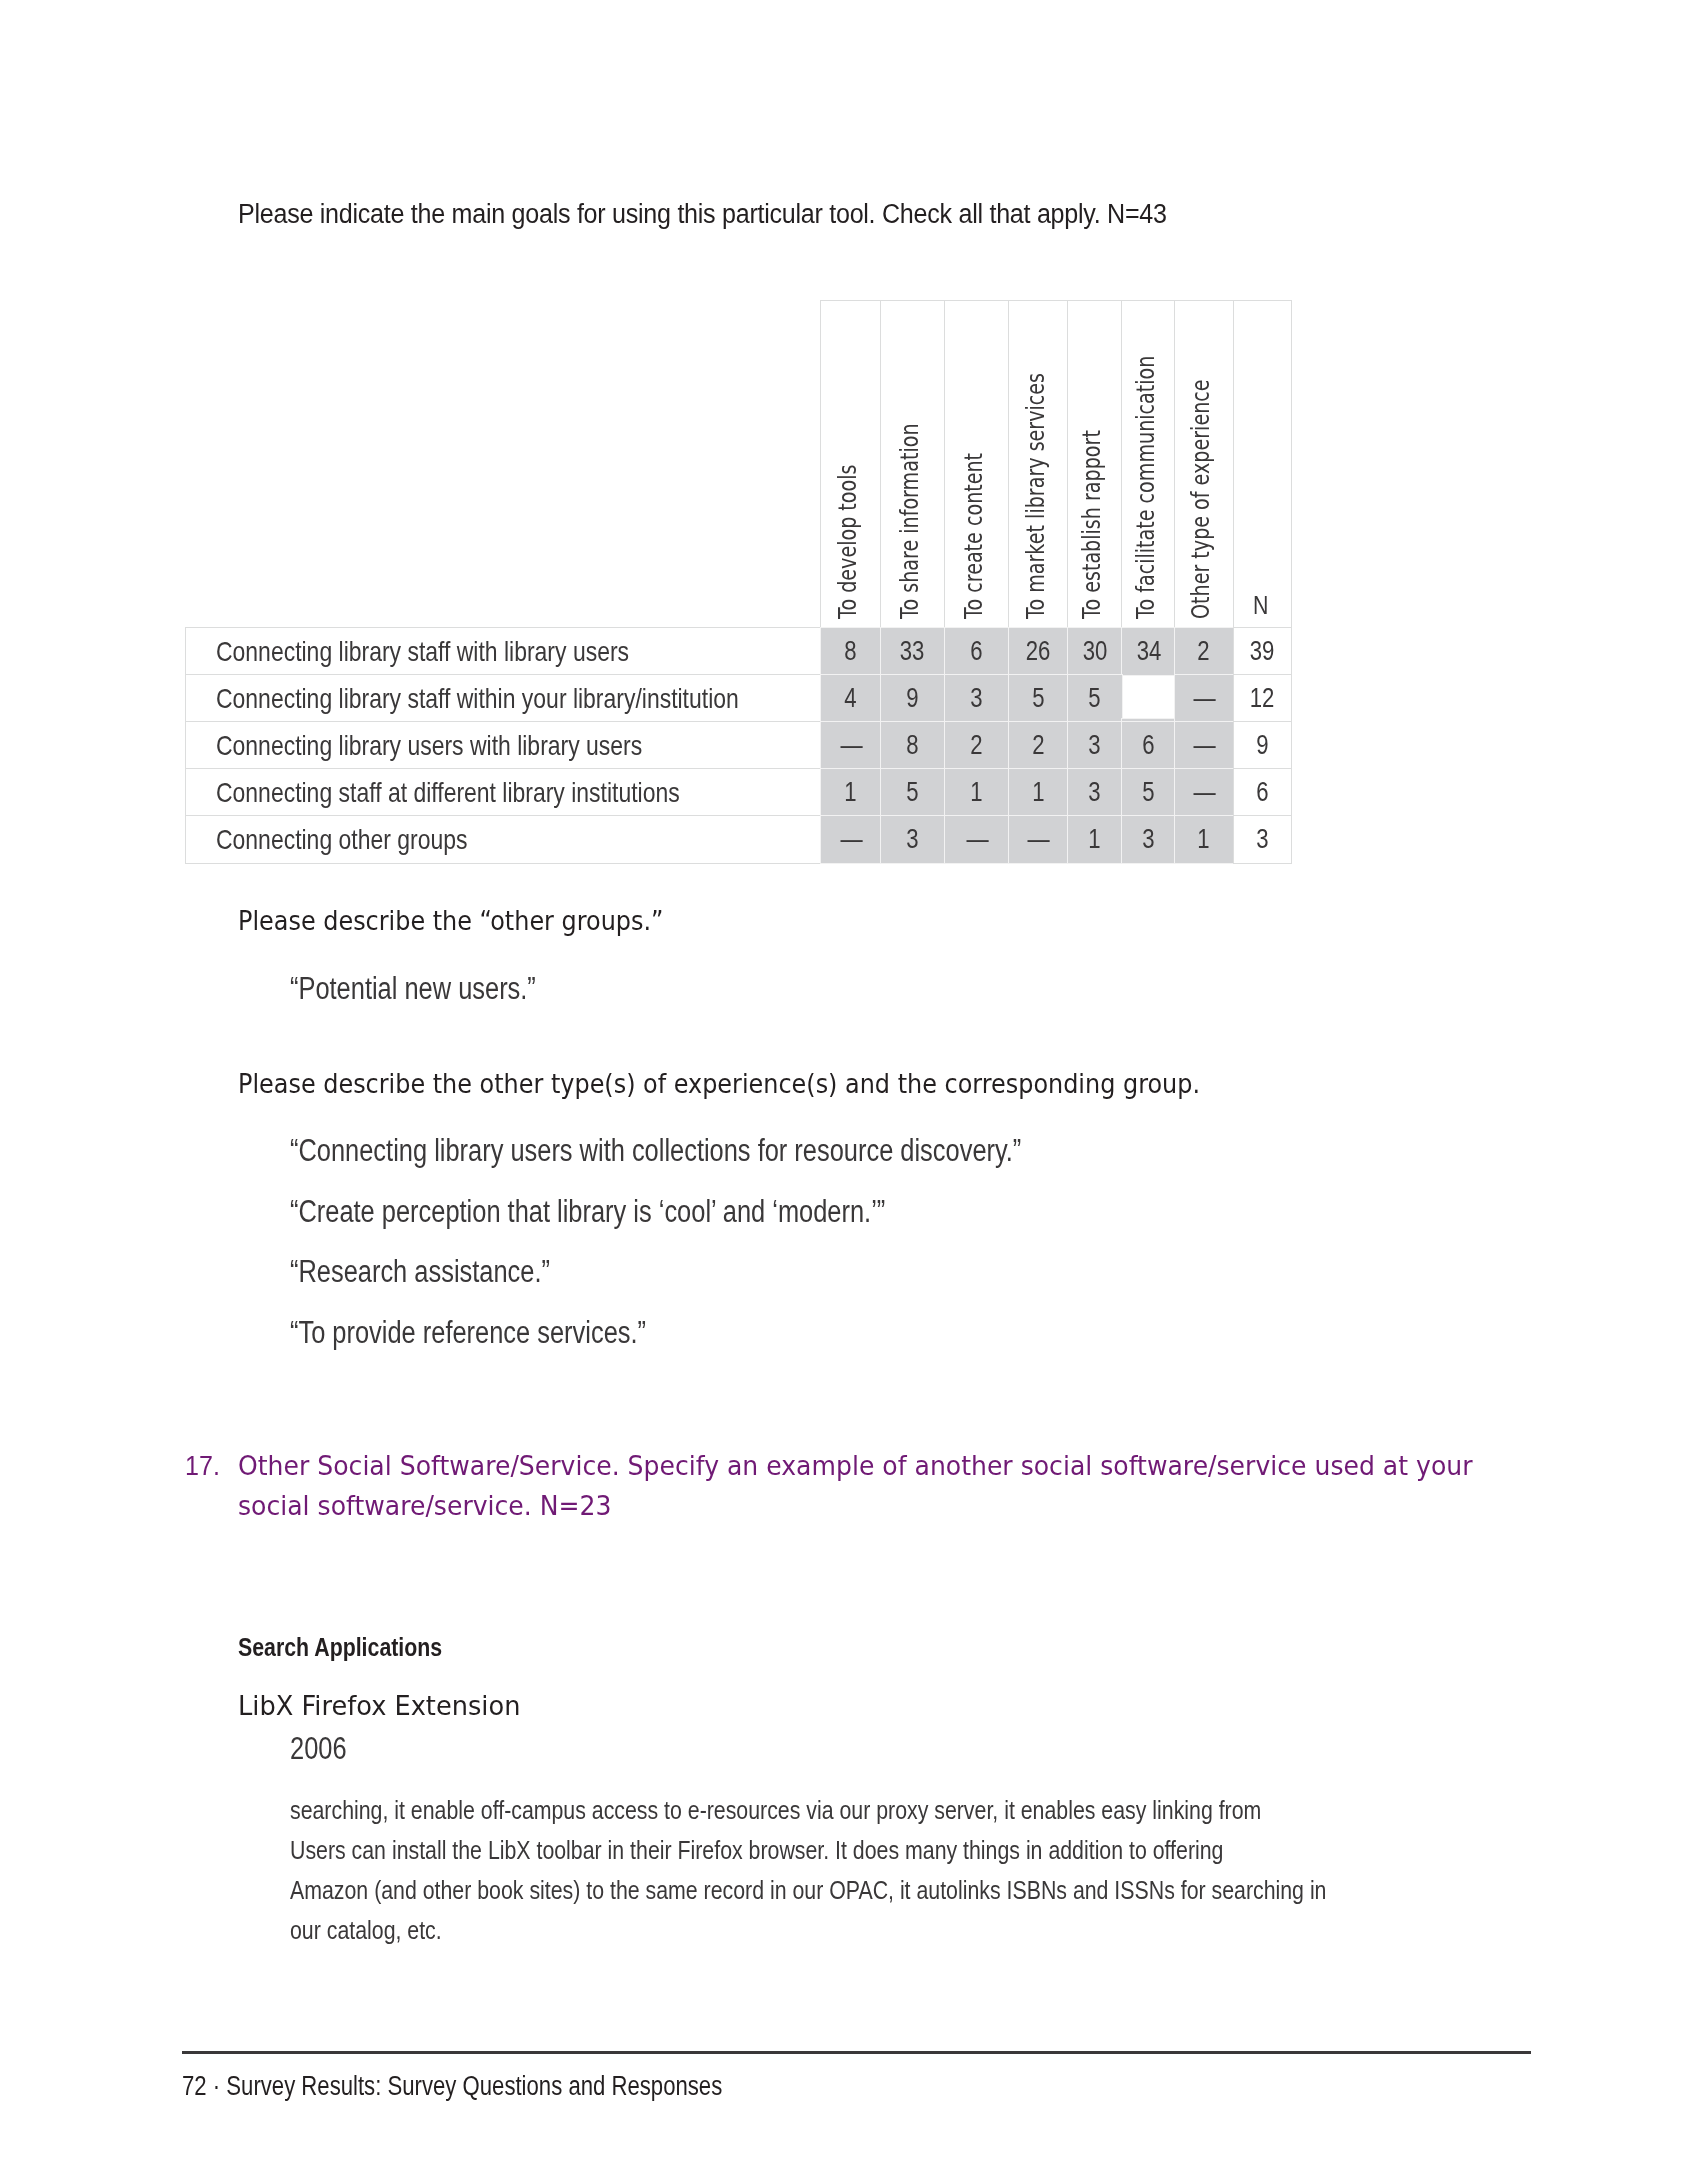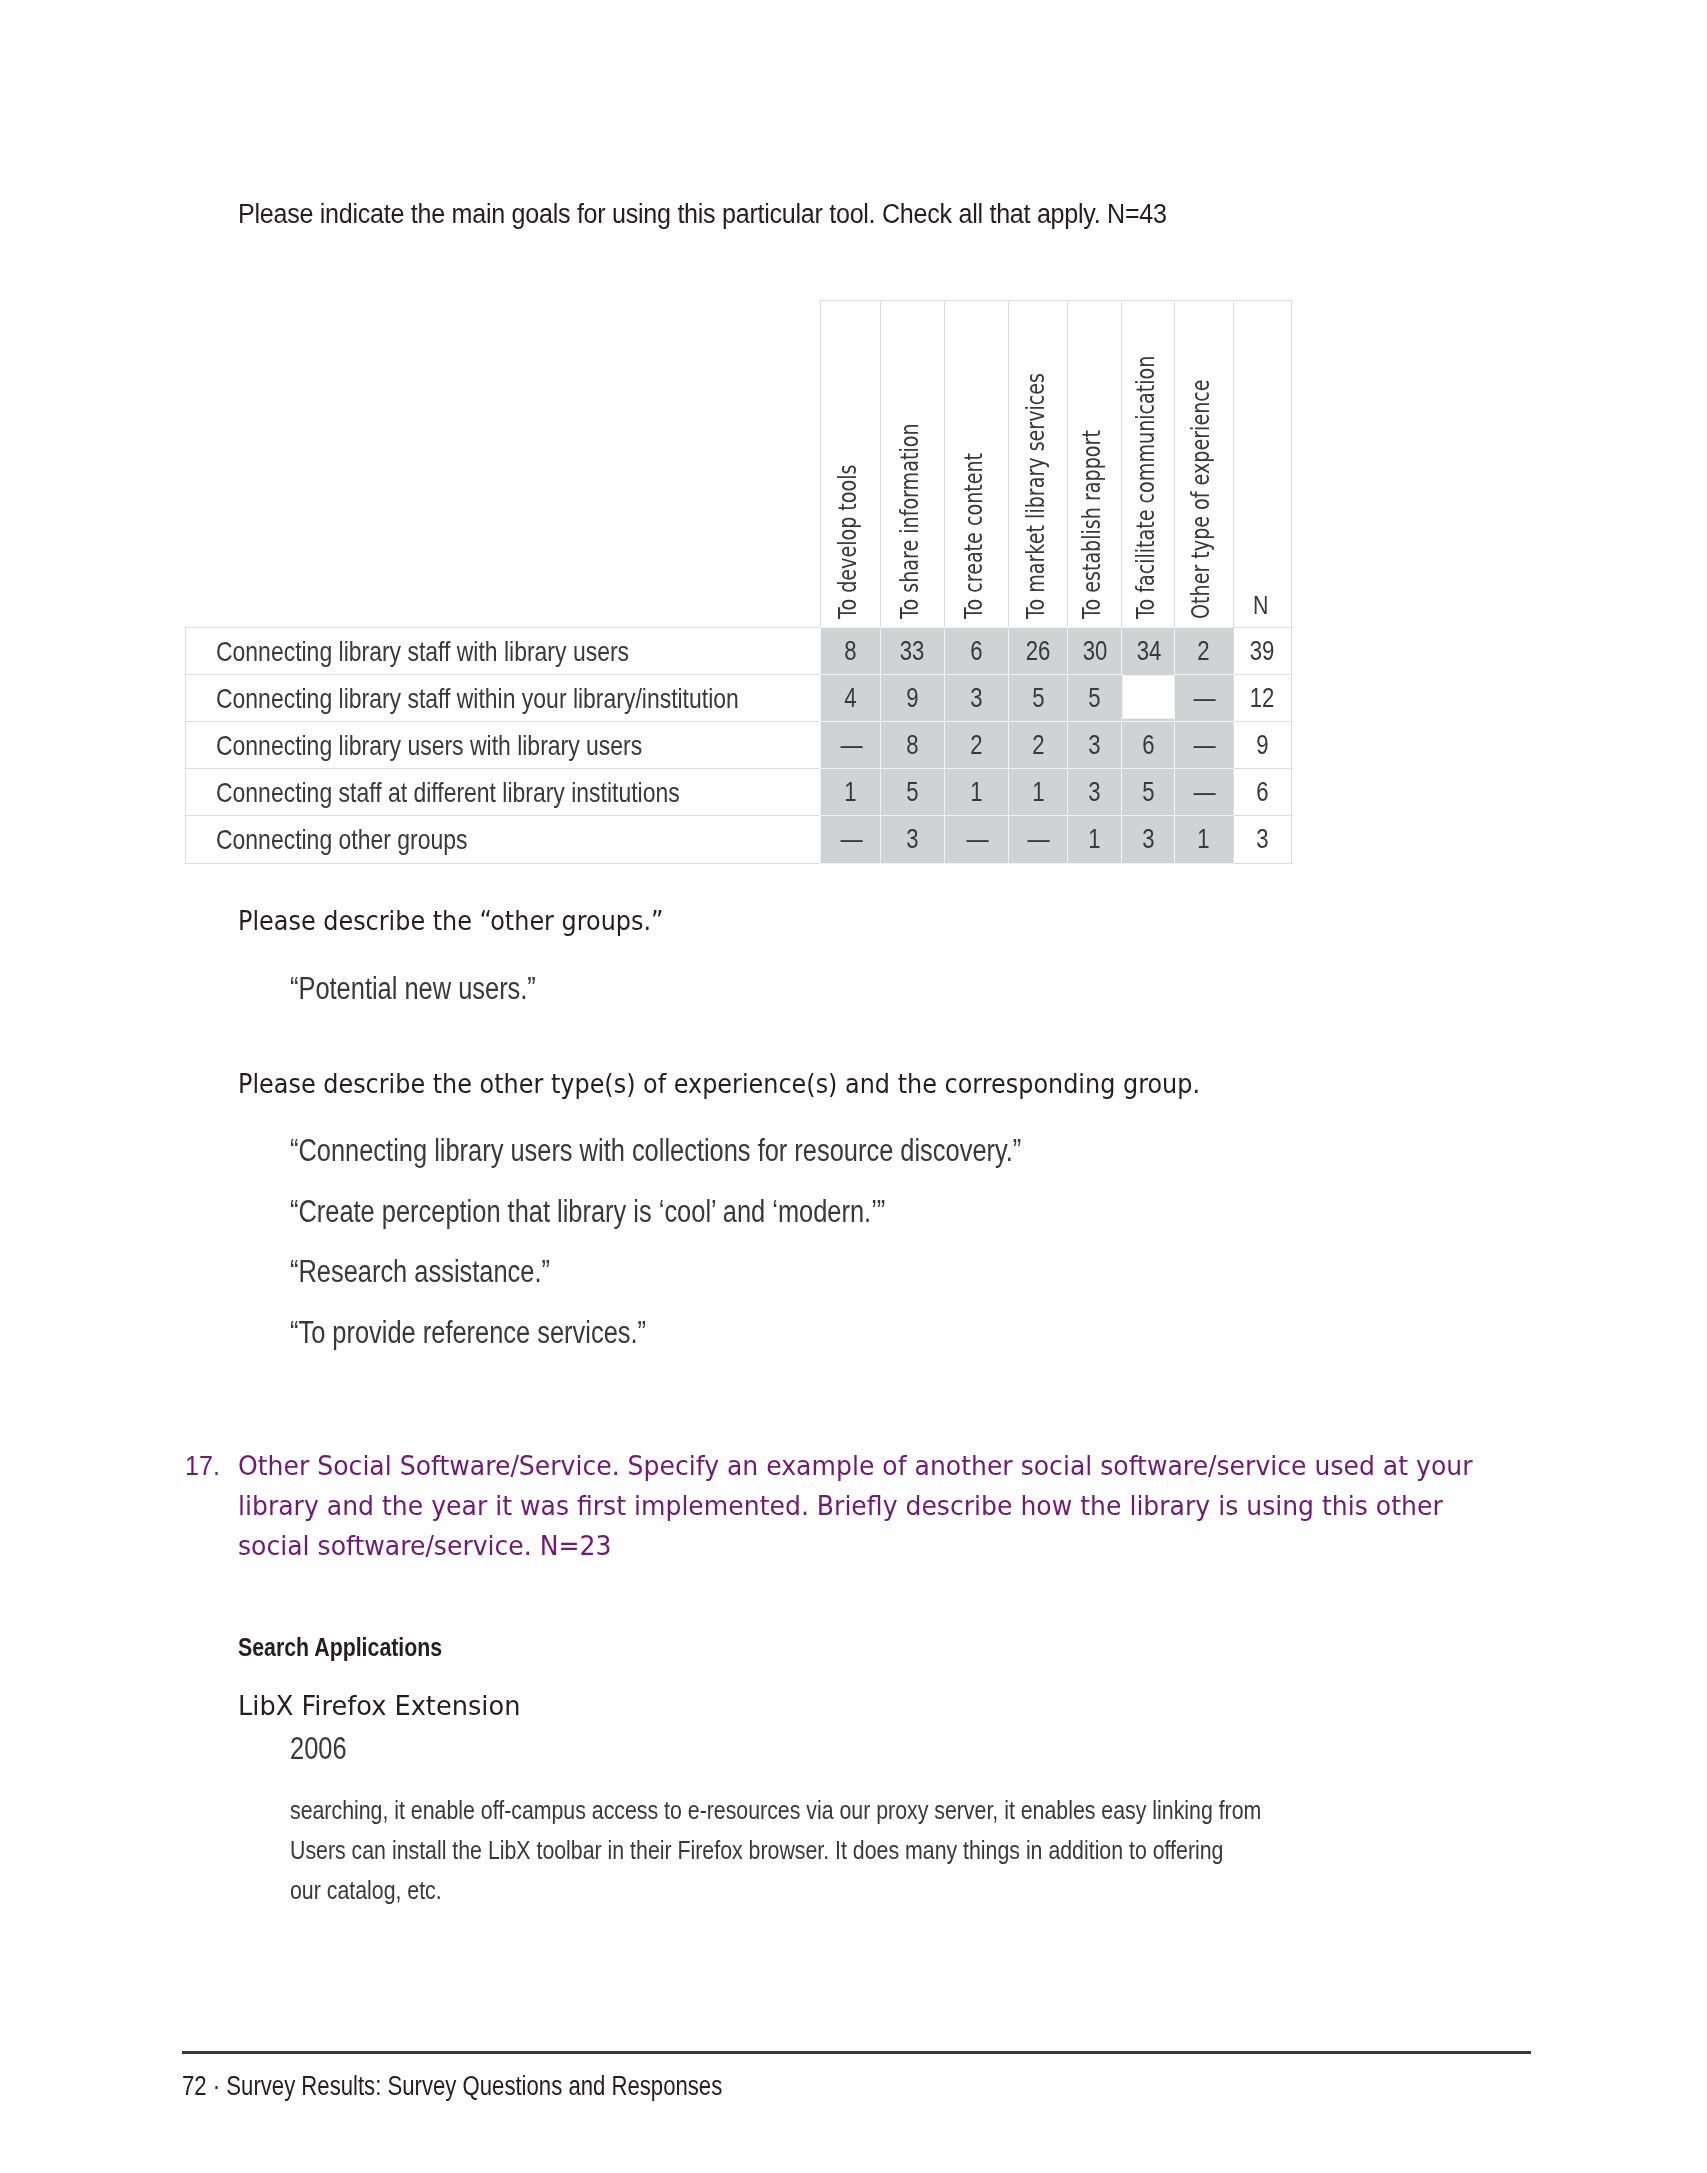--- a/index.html
+++ b/index.html
@@ -286,36 +286,36 @@
 </div>
 <div class="abs resp" style="left:290px; top:1315px;">
   <span>“To provide reference services.”</span>
 </div>
 
 <div class="abs q17" style="left:185px; top:1446px;">
   <span class="condensed" style="transform:scaleX(0.93);">17.</span>
 </div>
 <div class="abs q17" style="left:238px; top:1446px;">
   <div class="line"><span>Other Social Software/Service. Specify an example of another social software/service used at your</span></div>
-  <div class="line"><span>library and the year it was first implemented. Briefly describe how the library is using this other</span></div>
   <div class="line"><span>social software/service. N=23</span></div>
 </div>
 
 <div class="abs cat" style="left:238px; top:1632px;">
   <span>Search Applications</span>
 </div>
 <div class="abs tool" style="left:238px; top:1690px;">
   <span>LibX Firefox Extension</span>
 </div>
 <div class="abs resp" style="left:290px; top:1731px;">
   <span>2006</span>
 </div>
 <div class="abs body-text" style="left:290px; top:1790px;">
   <div class="line"><span>searching, it enable off-campus access to e-resources via our proxy server, it enables easy linking from</span></div>
   <div class="line"><span>Users can install the LibX toolbar in their Firefox browser. It does many things in addition to offering</span></div>
+  <div class="line"><span>Amazon (and other book sites) to the same record in our OPAC, it autolinks ISBNs and ISSNs for searching in</span></div>
   <div class="line"><span>our catalog, etc.</span></div>
 </div>
 
 <div class="abs rule"></div>
 <div class="abs footer">
   <span>72 · Survey Results: Survey Questions and Responses</span>
 </div>
 
 
 </body></html>

